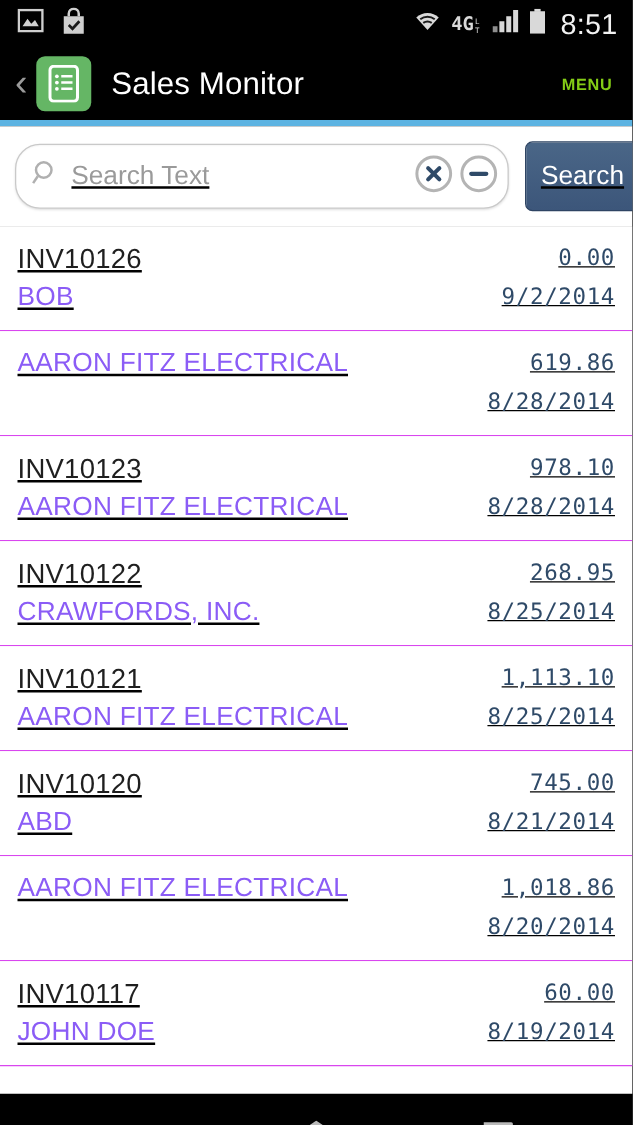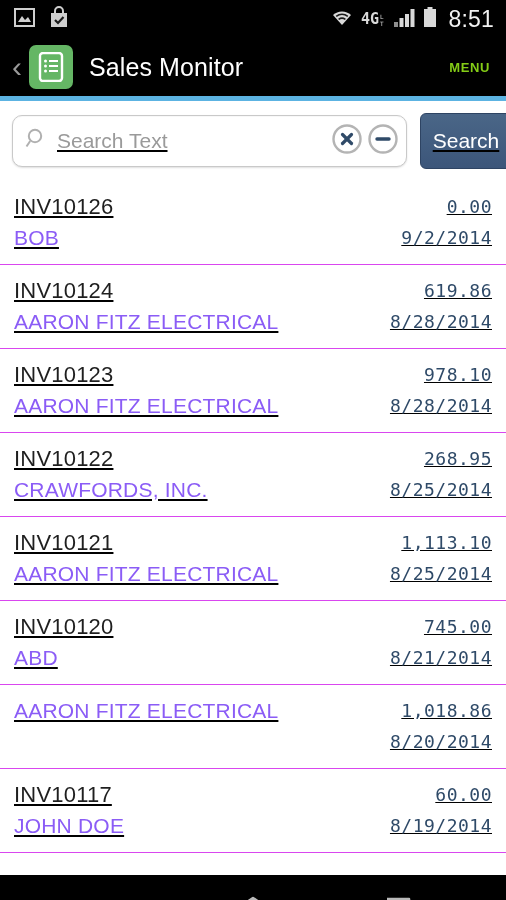--- a/index.html
+++ b/index.html
@@ -49,21 +49,21 @@
   }
   .accent { height:5px; background:#5cb3e2; }
 
   
   .searchbar {
     height:80px; background:#fff;
     display:flex; align-items:center; padding:0 12px;
   }
   .search-field {
     position:relative; flex:1 1 auto; height:52px;
-    background:#fff; border:1px solid #c9c9c9; border-radius:10px;
+    background:#fff; border:1px solid #c9c9c9; border-radius:20px;
     display:flex; align-items:center; padding:0 6px 0 12px;
     box-shadow:0 1px 2px rgba(0,0,0,.13), inset 0 1px 1px rgba(0,0,0,.03);
     margin-right:13px;
   }
   .search-mag { flex:0 0 auto; margin-right:8px; }
   .search-input {
     flex:1 1 auto; border:0; outline:0; background:transparent;
     font-family:"Liberation Sans", sans-serif;
     font-size:21px; color:#444; min-width:0;
   }
@@ -219,21 +219,20 @@
         <span class="inv-no">INV10126</span>
         <span class="cust">BOB</span>
       </div>
       <div class="row-right">
         <span class="amount">0.00</span>
         <span class="date">9/2/2014</span>
       </div>
     </div>
     <div class="row">
       <div class="row-left">
-        <span class="inv-no">INV10124</span>
         <span class="cust">AARON FITZ ELECTRICAL</span>
       </div>
       <div class="row-right">
         <span class="amount">619.86</span>
         <span class="date">8/28/2014</span>
       </div>
     </div>
     <div class="row">
       <div class="row-left">
         <span class="inv-no">INV10123</span>

